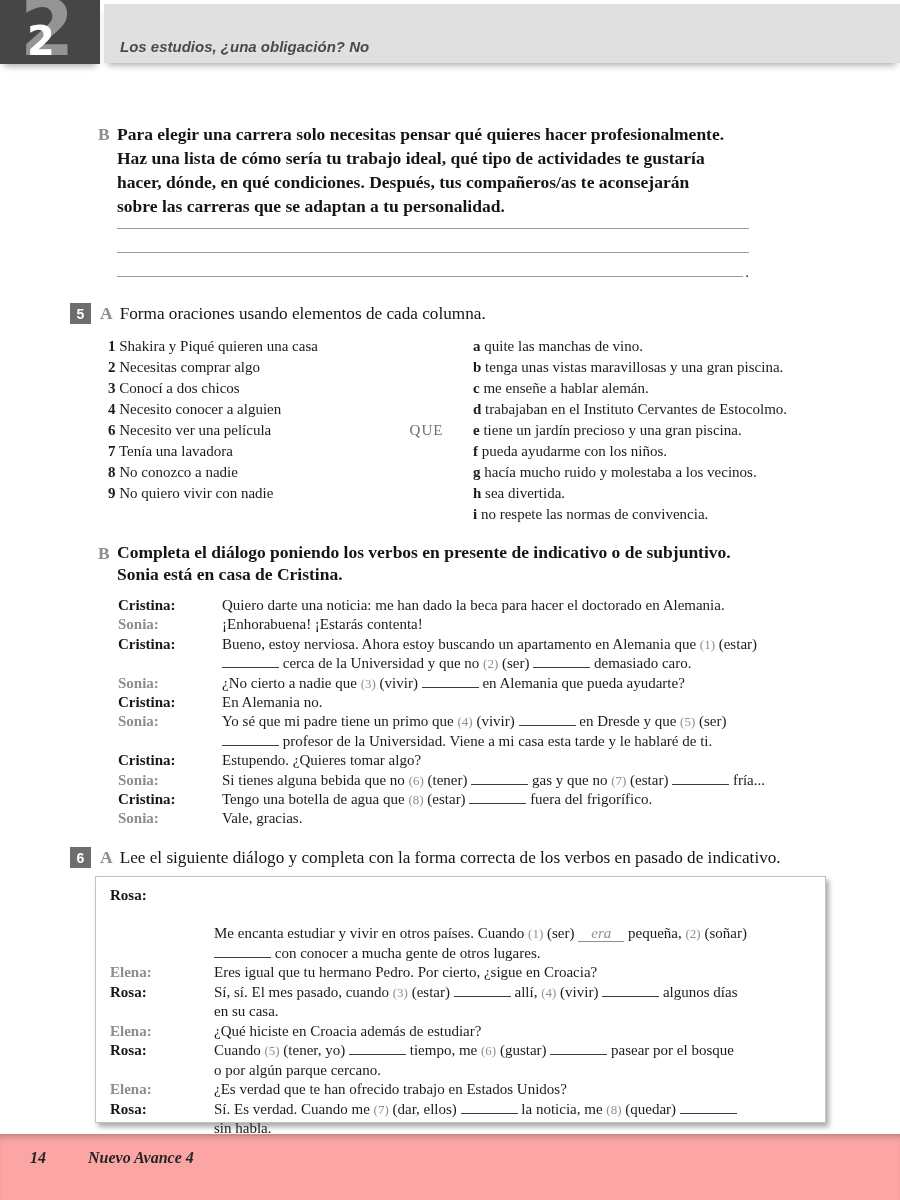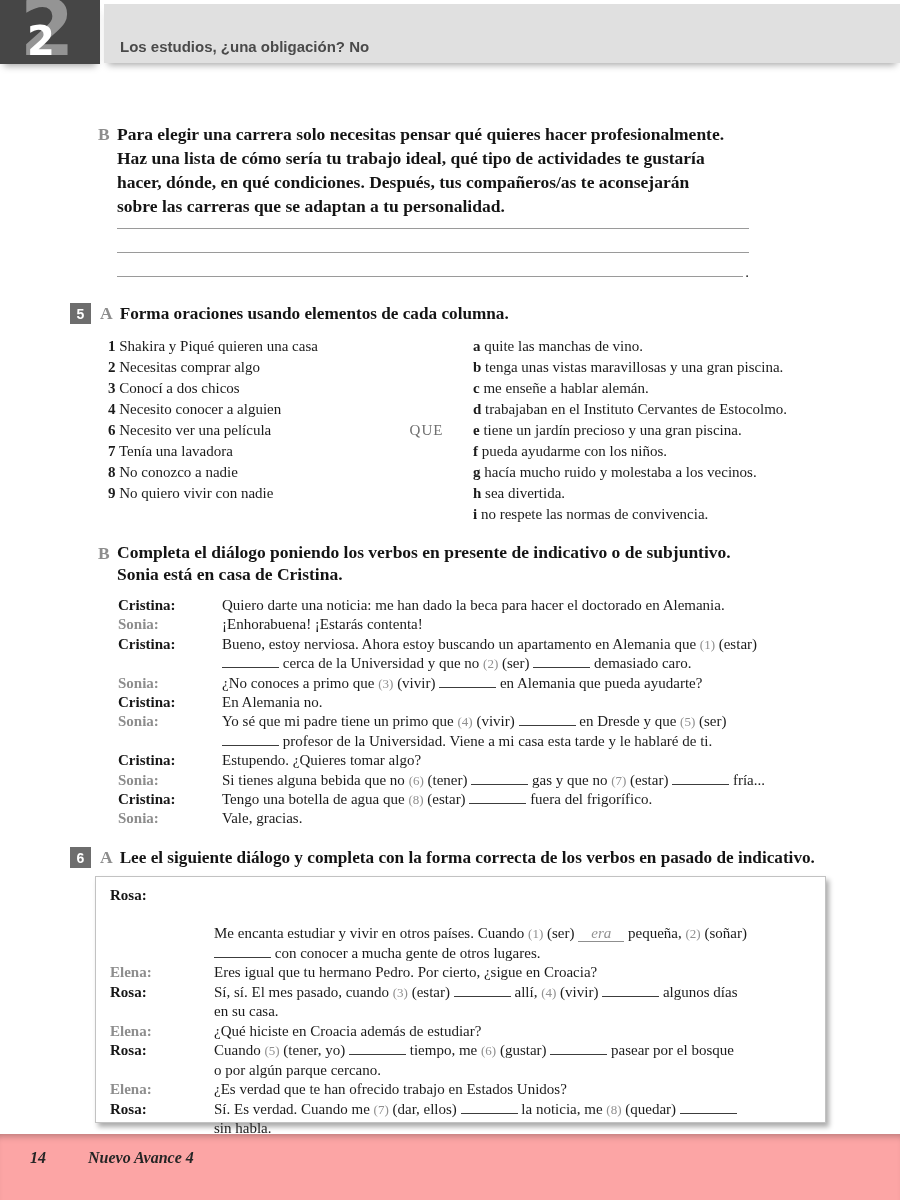--- a/index.html
+++ b/index.html
@@ -21,32 +21,32 @@
   .unit-num-big {
     position:absolute; top:-11px; left:20px; font-family:"DejaVu Sans", sans-serif;
     font-weight:bold; font-size:78px; line-height:1; color:#949494;
   }
   .unit-num-small {
     position:absolute; top:21px; left:27px; font-family:"DejaVu Sans", sans-serif;
     font-weight:bold; font-size:40px; line-height:1; color:#ffffff;
   }
   .unit-title {
     position:absolute; top:38px; left:120px; font-family:"Liberation Sans", sans-serif;
-    font-weight:bold; font-size:15px; color:#4a4a4a;
+    font-style:italic; font-weight:bold; font-size:15px; color:#4a4a4a;
   }
 
   
   .ex-letter { width:19px; flex:none; font-weight:bold; font-size:17.5px; color:#8d8d8d; line-height:24px; }
   .badge {
     width:21px; height:21px; flex:none; background:#6d6d6d; color:#ffffff;
     font-family:"Liberation Sans", sans-serif; font-weight:bold; font-size:14px;
     display:flex; align-items:center; justify-content:center; align-self:center; margin-right:9px;
   }
   .head-letter { font-weight:bold; font-size:17.5px; color:#8d8d8d; margin-right:7px; }
-  .head-title  { font-weight:bold; font-size:17.2px; color:#141414; white-space:nowrap; }
+  .head-title  { font-weight:normal; font-size:17.2px; color:#141414; white-space:nowrap; }
 
   
   .ex-intro { position:absolute; left:98px; top:122px; display:flex; }
   .intro-lines div { font-weight:bold; font-size:17.5px; line-height:24px; color:#141414; white-space:nowrap; }
 
   .answer-lines { position:absolute; left:117px; top:205px; width:632px; }
   .blank-row { height:24px; border-bottom:1px solid #9a9a9a; }
   .blank-row-last { display:flex; align-items:flex-end; }
   .blank-row-last .rule { flex:1; height:24px; border-bottom:1px solid #9a9a9a; }
   .blank-row-last .period { font-size:15px; line-height:10px; padding-left:2px; }
@@ -178,21 +178,21 @@
       <div class="dlg-row">
         <span class="dlg-speaker">Cristina:</span>
         <span class="dlg-text"><span class="seg">Bueno, estoy nerviosa. Ahora estoy buscando un apartamento en Alemania que </span><span class="ref">(1)</span><span class="seg"> (estar)</span></span>
       </div>
       <div class="dlg-row">
         <span class="dlg-speaker"></span>
         <span class="dlg-text"><span class="blank"></span><span class="seg"> cerca de la Universidad y que no </span><span class="ref">(2)</span><span class="seg"> (ser) </span><span class="blank"></span><span class="seg"> demasiado caro.</span></span>
       </div>
       <div class="dlg-row">
         <span class="dlg-speaker gray">Sonia:</span>
-        <span class="dlg-text"><span class="seg">¿No conoces a primo que </span><span class="ref">(3)</span><span class="seg"> (vivir) </span><span class="blank"></span><span class="seg"> en Alemania que pueda ayudarte?</span></span>
+        <span class="dlg-text"><span class="seg">¿No cierto a nadie que </span><span class="ref">(3)</span><span class="seg"> (vivir) </span><span class="blank"></span><span class="seg"> en Alemania que pueda ayudarte?</span></span>
       </div>
       <div class="dlg-row">
         <span class="dlg-speaker">Cristina:</span>
         <span class="dlg-text"><span class="seg">En Alemania no.</span></span>
       </div>
       <div class="dlg-row">
         <span class="dlg-speaker gray">Sonia:</span>
         <span class="dlg-text"><span class="seg">Yo sé que mi padre tiene un primo que </span><span class="ref">(4)</span><span class="seg"> (vivir) </span><span class="blank"></span><span class="seg"> en Dresde y que </span><span class="ref">(5)</span><span class="seg"> (ser)</span></span>
       </div>
       <div class="dlg-row">

